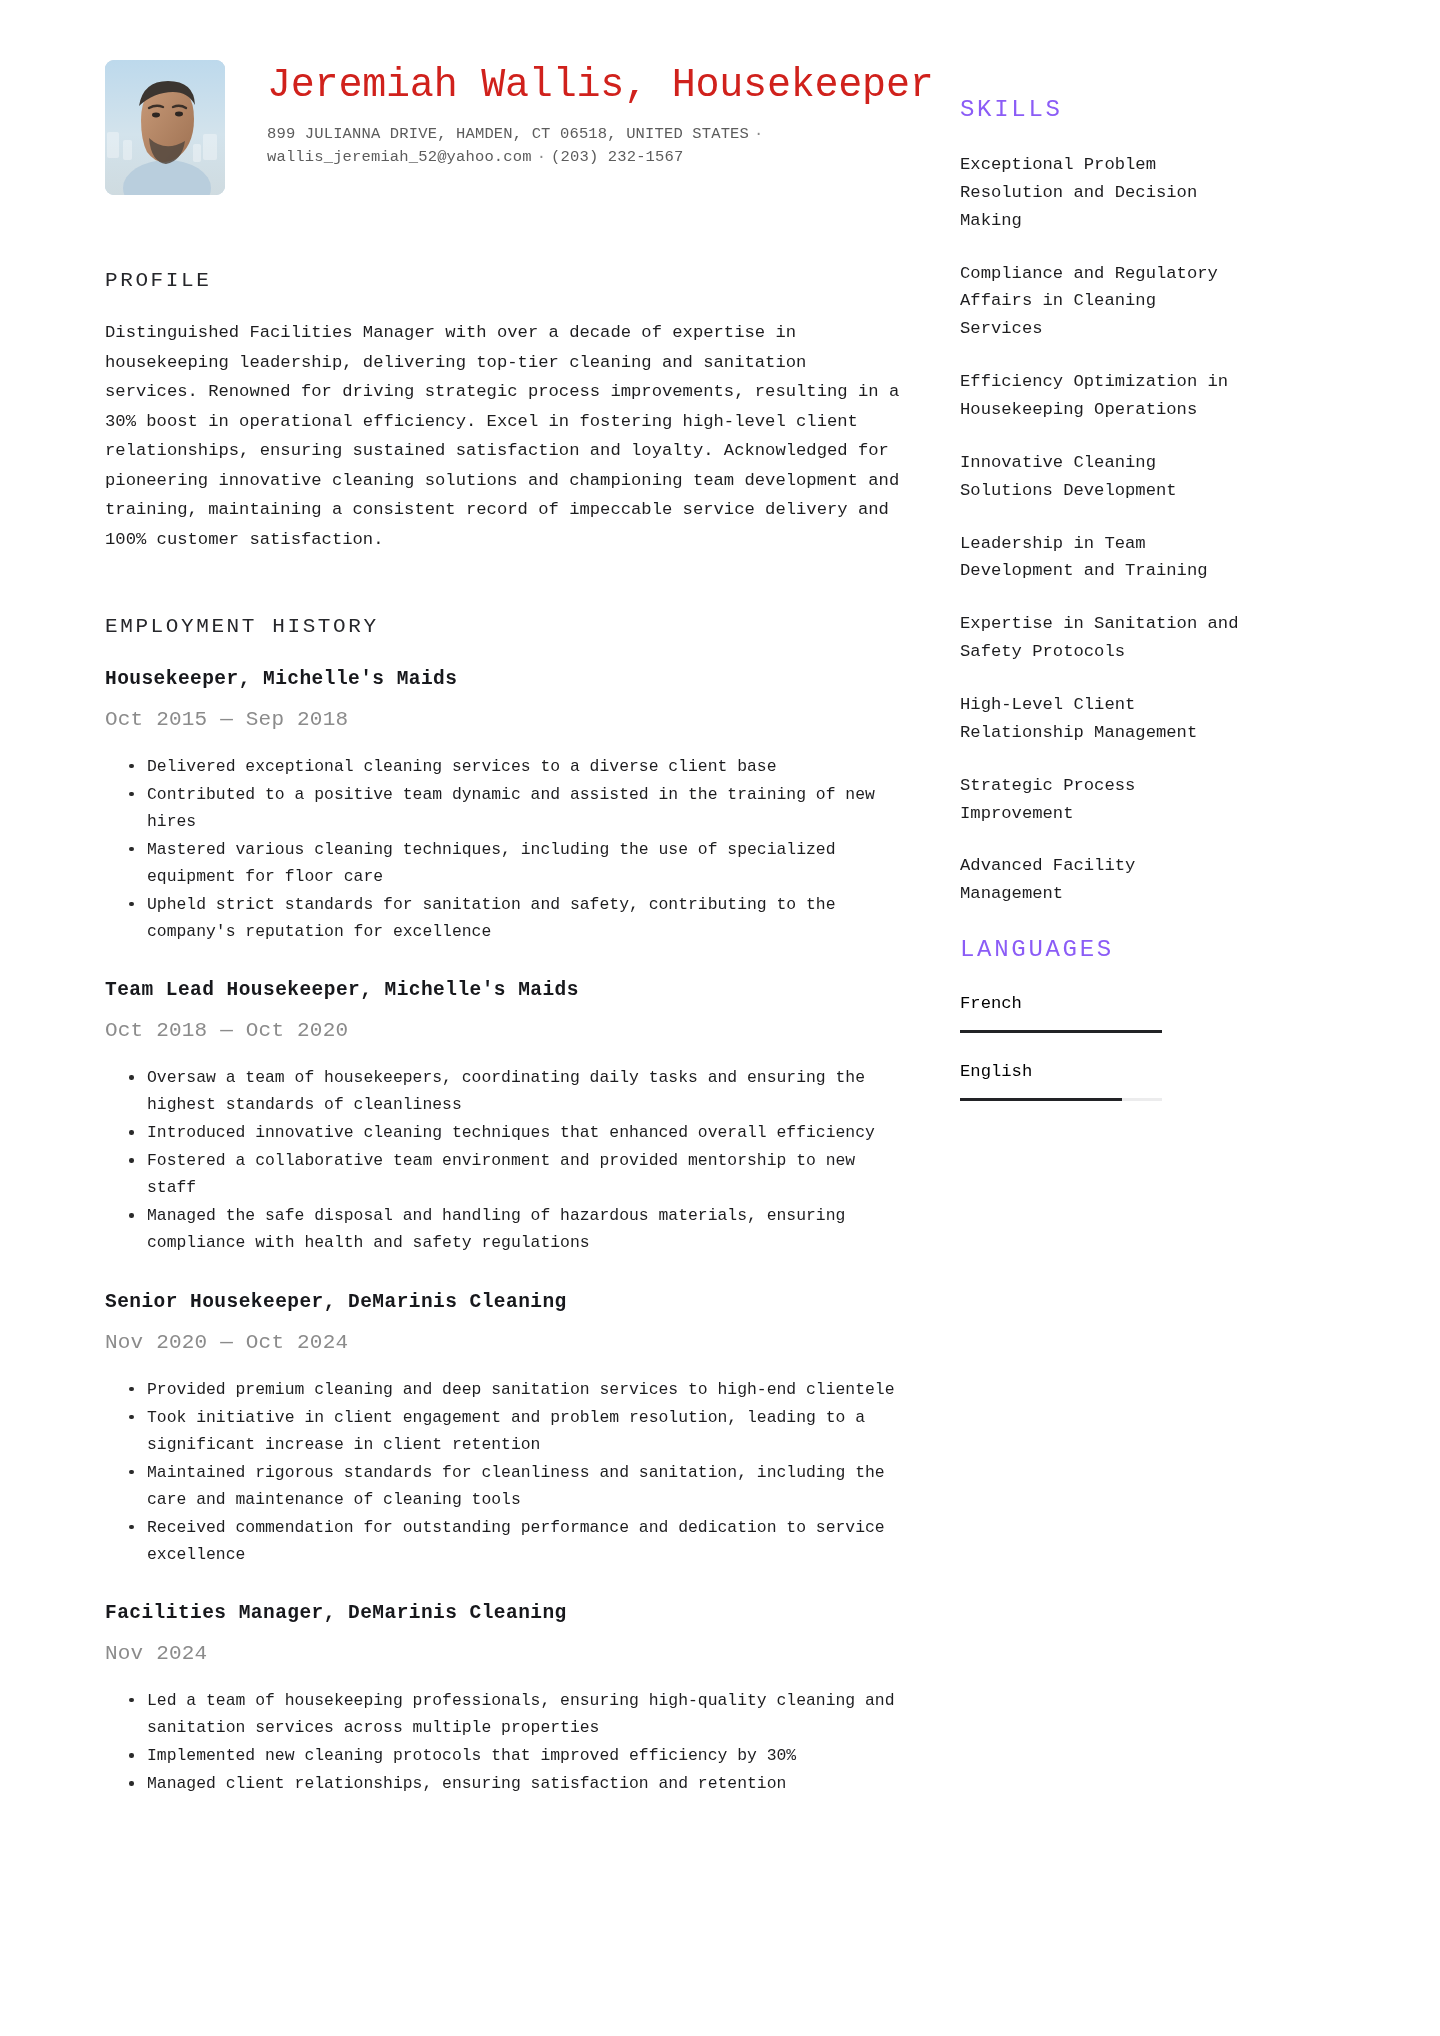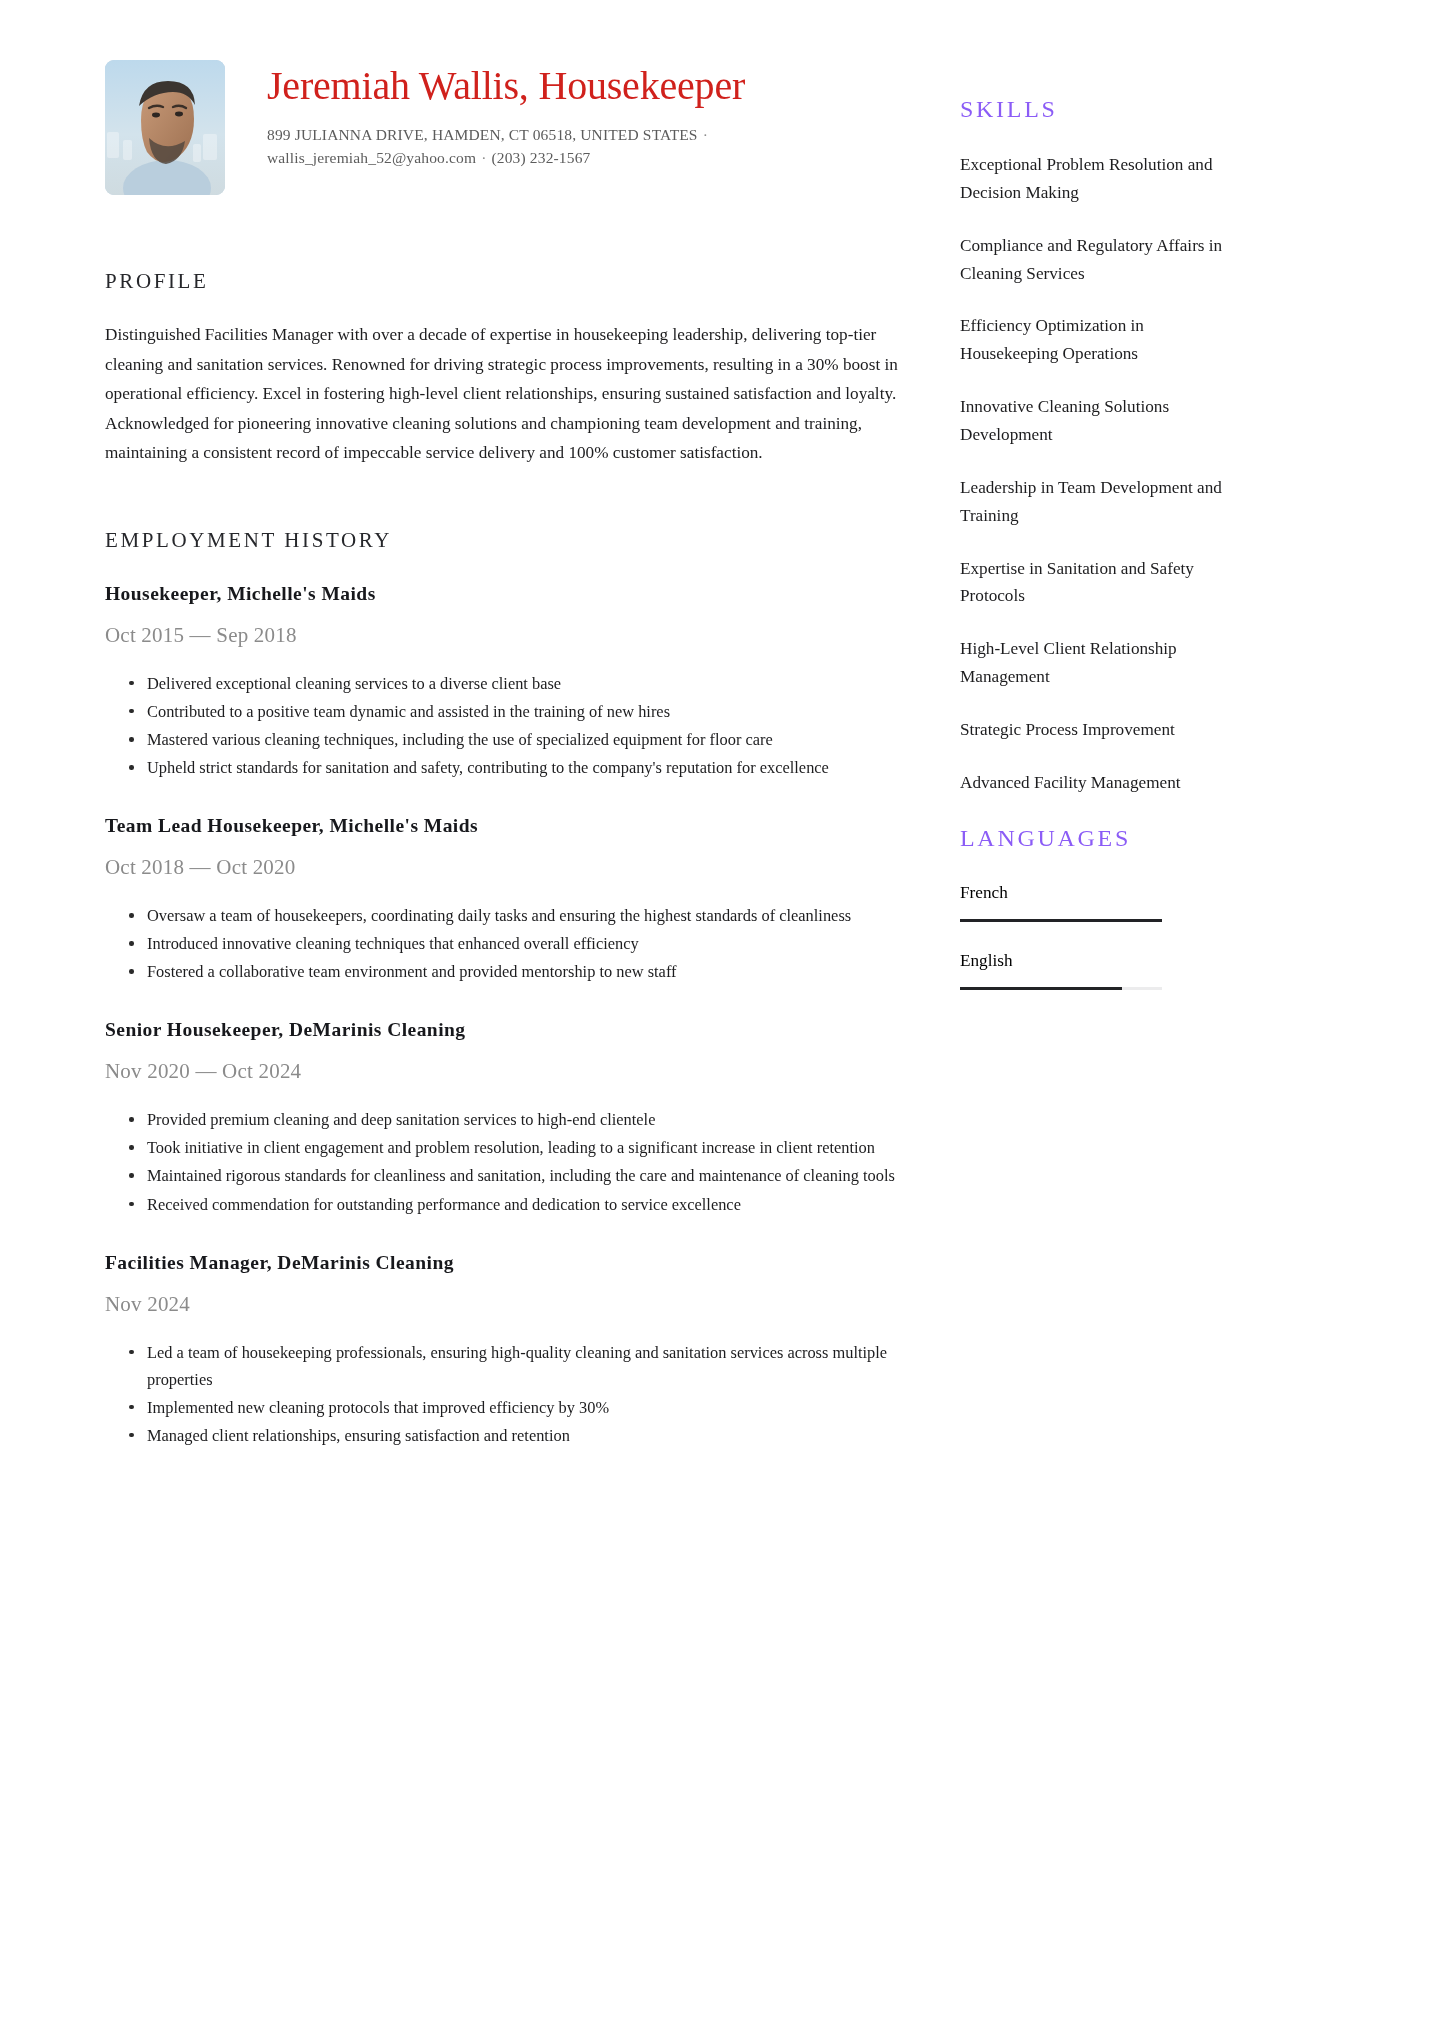--- a/index.html
+++ b/index.html
@@ -13,20 +13,21 @@
     position: relative;
     overflow: hidden;
   }
 
   .page {
     width: 1440px;
     height: 2036px;
     padding: 60px 95px 0 105px;
     display: flex;
     gap: 0;
+    font-family: Liberation Mono, monospace;
   }
 
   
   .left-col {
     width: 855px;
     flex: 0 0 855px;
     padding-right: 60px;
   }
 
   .header-row {
@@ -239,20 +240,21 @@
             <li>Upheld strict standards for sanitation and safety, contributing to the company's reputation for excellence</li>
           </ul>
         </div>
         <div class="job">
           <div class="job-title">Team Lead Housekeeper, Michelle's Maids</div>
           <div class="job-dates">Oct 2018 — Oct 2020</div>
           <ul class="job-bullets">
             <li>Oversaw a team of housekeepers, coordinating daily tasks and ensuring the highest standards of cleanliness</li>
             <li>Introduced innovative cleaning techniques that enhanced overall efficiency</li>
             <li>Fostered a collaborative team environment and provided mentorship to new staff</li>
+            <li>Managed the safe disposal and handling of hazardous materials, ensuring compliance with health and safety regulations</li>
           </ul>
         </div>
         <div class="job">
           <div class="job-title">Senior Housekeeper, DeMarinis Cleaning</div>
           <div class="job-dates">Nov 2020 — Oct 2024</div>
           <ul class="job-bullets">
             <li>Provided premium cleaning and deep sanitation services to high-end clientele</li>
             <li>Took initiative in client engagement and problem resolution, leading to a significant increase in client retention</li>
             <li>Maintained rigorous standards for cleanliness and sanitation, including the care and maintenance of cleaning tools</li>
             <li>Received commendation for outstanding performance and dedication to service excellence</li>

